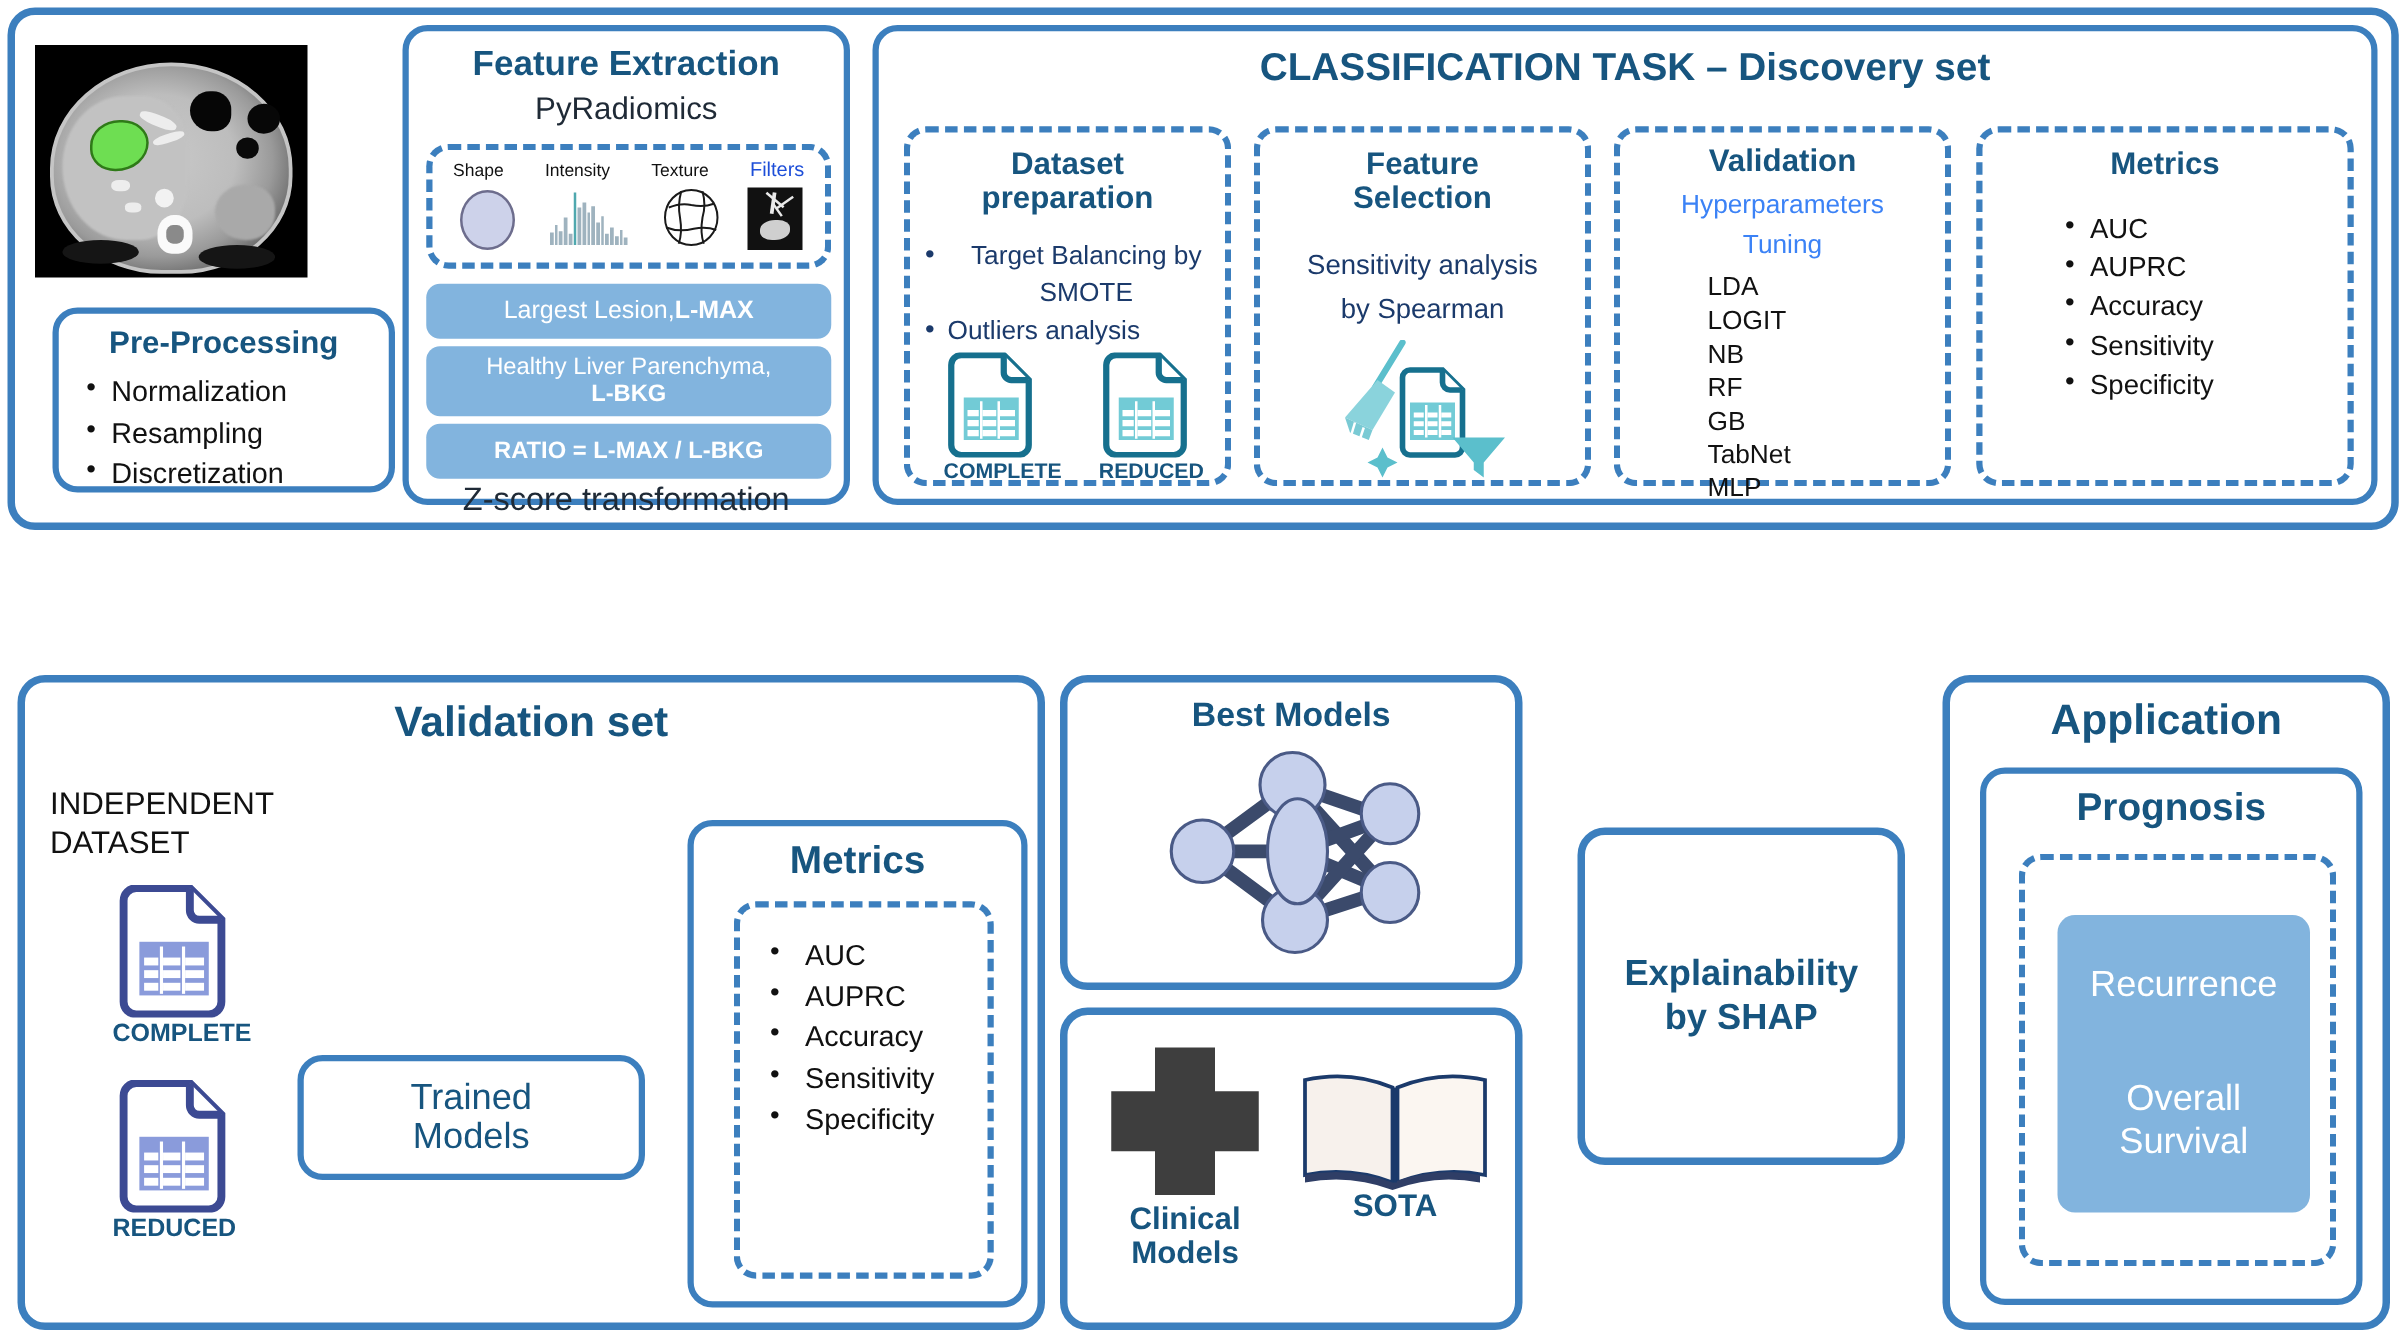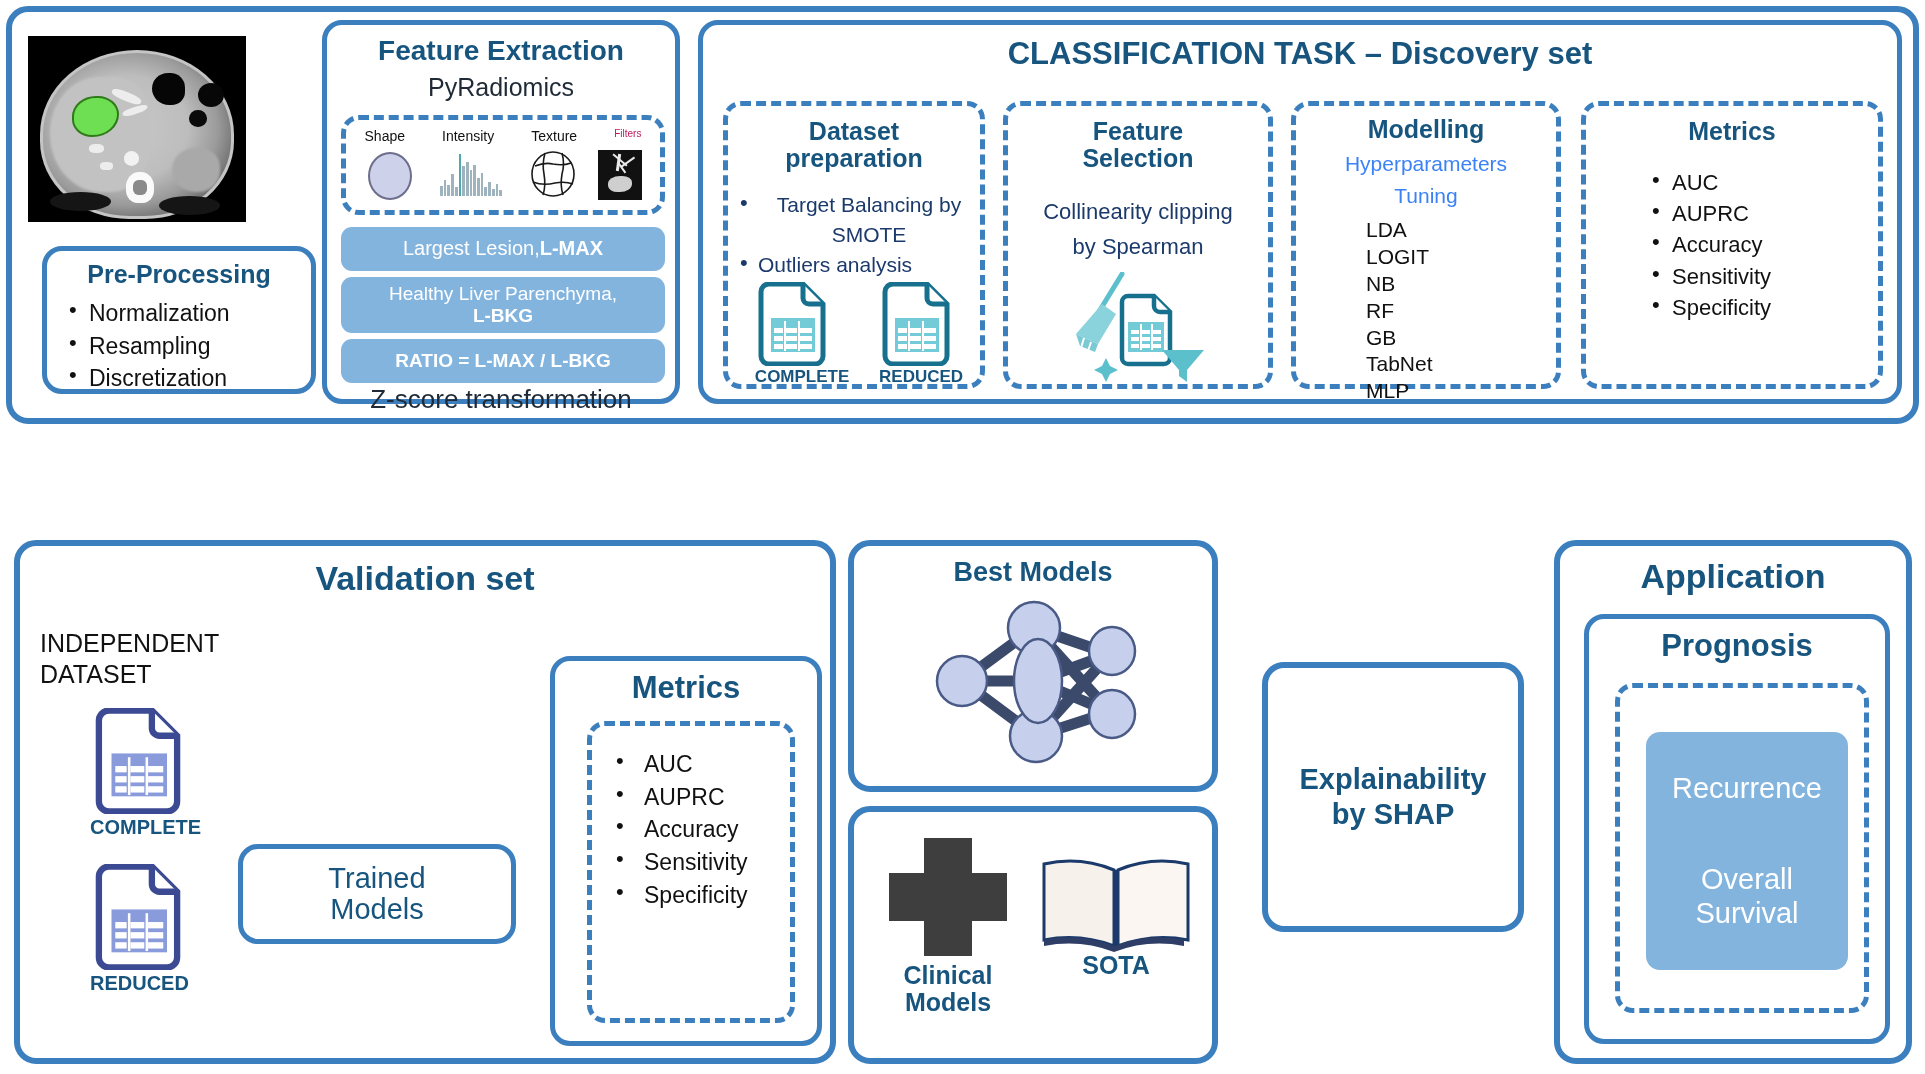--- a/index.html
+++ b/index.html
@@ -111,21 +111,21 @@
   <div class="panel-inner" style="left:322px;top:20px;width:358px;height:384px;">
 
     <div class="ttl" style="font-size:28px;margin-top:11px;">Feature Extraction</div>
     <div class="sub" style="font-size:25px;margin-top:7px;">PyRadiomics</div>
 
     <div class="dashed" style="left:14px;top:90px;width:324px;height:100px;">
       <div style="position:absolute;left:0;top:8px;width:100%;display:flex;justify-content:space-around;">
         <span style="font-size:14px;color:#111;">Shape</span>
         <span style="font-size:14px;color:#111;">Intensity</span>
         <span style="font-size:14px;color:#111;">Texture</span>
-        <span style="font-size:10px;color:#be185d;">Filters</span>
+        <span style="font-size:16px;color:#1d4ed8;">Filters</span>
       </div>
 
       <div class="shp" style="position:absolute;left:22px;top:32px;width:40px;height:44px;"></div>
 
       <div class="hist" style="position:absolute;left:94px;top:32px;width:62px;height:44px;">
         <span style="height:10px"></span>
           <span style="height:16px"></span>
           <span style="height:11px"></span>
         <span style="height:22px"></span>
           <span style="height:9px"></span>
@@ -240,21 +240,21 @@
         </div>
       </div>
     </div>
 
     <div class="dashed" style="left:300px;top:76px;width:270px;height:288px;">
       <div class="ttl" style="font-size:25px;margin-top:12px;">
         <div>Feature</div>
         <div>Selection</div>
       </div>
       <div class="navy" style="text-align:center;font-size:22px;margin-top:22px;line-height:1.6;">
-        <div>Collinearity clipping</div>
+        <div>Sensitivity analysis</div>
         <div>by Spearman</div>
       </div>
       <div style="position:absolute;left:62px;top:166px;width:150px;height:112px;">
         <svg viewBox="0 0 150 112" width="150" height="112">
 
           <path d="M52 30 a6 6 0 0 1 6-6 h26 l16 16 v46 a6 6 0 0 1 -6 6 h-36 a6 6 0 0 1 -6 -6 z" fill="#fff" stroke="#16708E" stroke-width="4.5"></path>
           <path d="M84 24 v10 a6 6 0 0 0 6 6 h10" fill="#fff" stroke="#16708E" stroke-width="4.5"></path>
           <rect x="58" y="50" width="36" height="30" fill="#72CBD6"></rect>
           <g fill="#fff">
             <rect x="61" y="58" width="8" height="4"></rect>
@@ -278,21 +278,21 @@
           <line x1="21" y1="70" x2="18" y2="79" stroke="#fff" stroke-width="2"></line>
 
           <path d="M92 78 L134 78 L117 98 L117 110 L109 104 L109 98 Z" fill="#5BBFCC"></path>
 
           <path d="M36 86 l4 8 l8 4 l-8 4 l-4 8 l-4 -8 l-8 -4 l8 -4 z" fill="#5BBFCC"></path>
         </svg>
       </div>
     </div>
 
     <div class="dashed" style="left:588px;top:76px;width:270px;height:288px;">
-      <div class="ttl" style="font-size:25px;margin-top:10px;">Modelling</div>
+      <div class="ttl" style="font-size:25px;margin-top:10px;">Validation</div>
       <div style="text-align:center;color:#3b82f6;font-size:21px;margin-top:5px;line-height:1.5;">
         <div>Hyperparameters</div>
         <div>Tuning</div>
       </div>
       <div style="margin-top:6px;margin-left:70px;font-size:21px;color:#111;line-height:1.28;">
         <div>LDA</div>
         <div>LOGIT</div>
         <div>NB</div>
         <div>RF</div>
         <div>GB</div>

